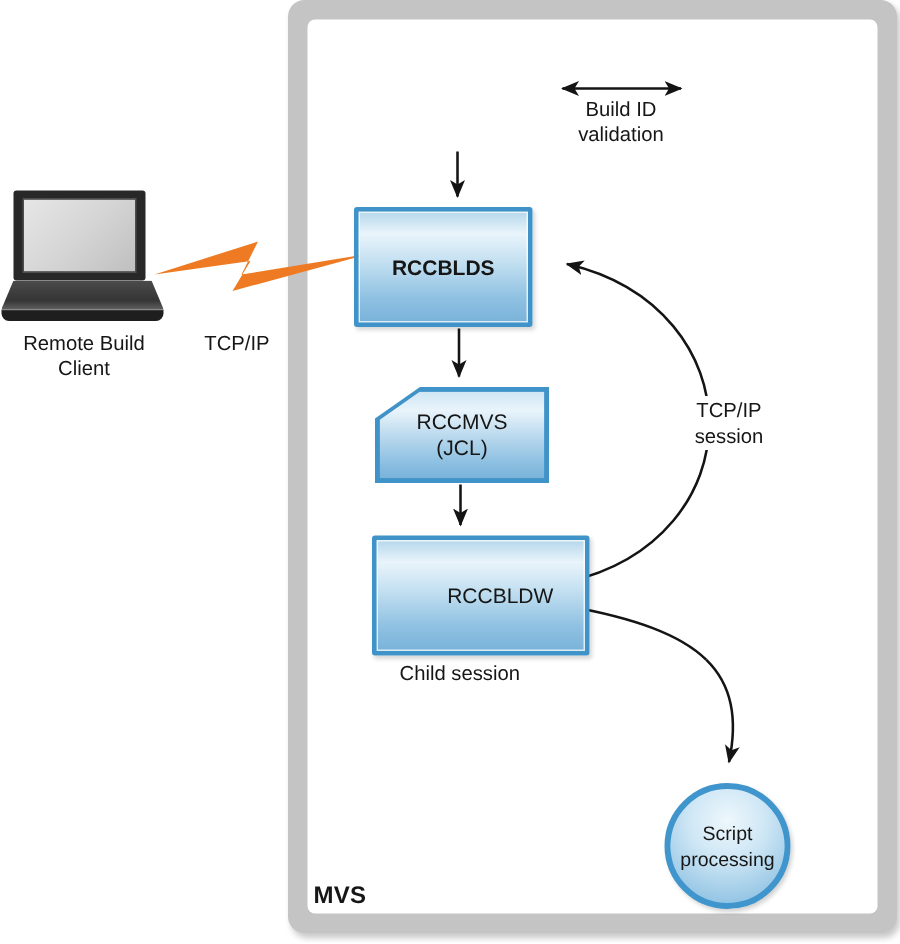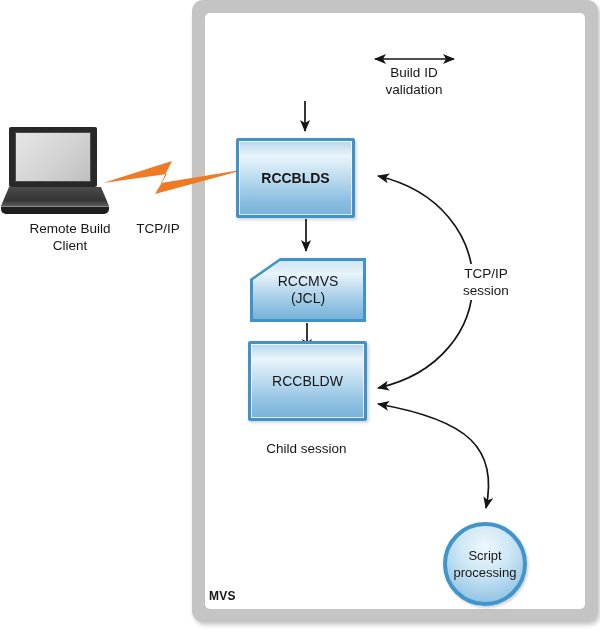--- a/index.html
+++ b/index.html
@@ -13,35 +13,35 @@
     position:absolute;left:192px;top:0px;width:406px;height:622px;
     background:#c4c4c4;border-radius:11px;
     box-shadow:2px 3px 4px rgba(0,0,0,0.22);
   }
   .mvs-inner{
     position:absolute;left:13px;top:13px;right:13px;bottom:13px;
     background:#ffffff;border-radius:5px;
   }
   .mvs-label{
     position:absolute;left:209px;top:589px;
-    font-size:12px;font-weight:bold;letter-spacing:0.2px;
+    font-size:16px;font-weight:bold;letter-spacing:0.2px;
   }
   
   .node{
     position:absolute;
     border:3px solid #3f93c8;border-radius:2px;
     background:linear-gradient(180deg,#b5d7eb 0%,#e9f4fb 20%,#c4e0f1 45%,#8fc1e2 78%,#79b2d9 100%);
     box-shadow:inset 0 0 0 1px rgba(255,255,255,0.75), 1.5px 2px 3px rgba(0,0,0,0.16);
     display:flex;align-items:center;justify-content:center;
     font-size:14px;line-height:17px;text-align:center;
   }
   .node-rccinit{left:247px;top:21px;width:111px;height:73px;}
   .node-racf{left:462px;top:20px;width:111px;height:73px;}
   .node-rccblds{left:236px;top:138px;width:113px;height:74px;font-weight:bold;}
-  .node-rccbldw{left:248px;top:341px;width:113px;height:74px;}
+  .node-rccbldw{left:248px;top:357px;width:113px;height:74px;padding-left:26px;}
   
   .doc-node{
     position:absolute;left:250px;top:258px;width:116px;height:64px;
     background:#3f93c8;
     clip-path:polygon(30px 0,100% 0,100% 100%,0 100%,0 21px);
     filter:drop-shadow(1.5px 2px 2px rgba(0,0,0,0.16));
   }
   .doc-node-inner{
     position:absolute;left:3px;top:3px;right:3px;bottom:3px;
     background:linear-gradient(180deg,#cfe6f4 0%,#e9f4fb 22%,#bcdaee 50%,#8fc1e2 80%,#79b2d9 100%);
@@ -53,21 +53,21 @@
   .circle-node{
     position:absolute;left:443px;top:522px;width:76px;height:76px;
     border:4px solid #4095cc;border-radius:50%;
     background:radial-gradient(circle at 50% 28%,#eef7fc 0%,#cfe7f5 38%,#9ac8e6 78%,#7db8dd 100%);
     box-shadow:1.5px 2px 3px rgba(0,0,0,0.18);
     display:flex;flex-direction:column;align-items:center;justify-content:center;
     font-size:13px;line-height:17px;text-align:center;
   }
   
   .caption{position:absolute;font-size:13.5px;line-height:17px;text-align:center;}
-  .cap-client{left:14px;top:220px;width:112px;}
+  .cap-client{left:0px;top:220px;width:112px;}
   .cap-tcpip{left:123px;top:220px;width:70px;}
   .cap-uid{left:366px;top:64px;width:96px;}
   .cap-session{left:452px;top:264px;width:68px;background:#ffffff;padding:1px 0;}
   .cap-child{left:250px;top:440px;width:113px;}
   
   .laptop-screen{
     position:absolute;left:9px;top:127px;width:88px;height:60px;
     background:#282828;border-radius:2px;
   }
   .laptop-screen-glass{

